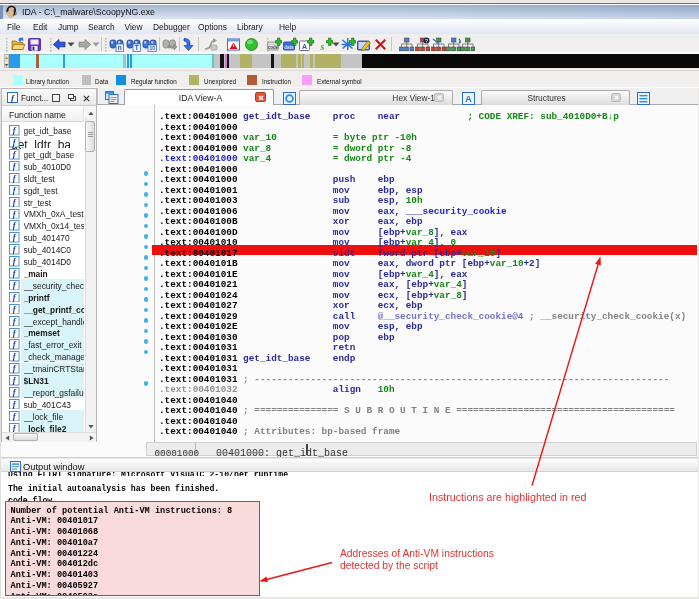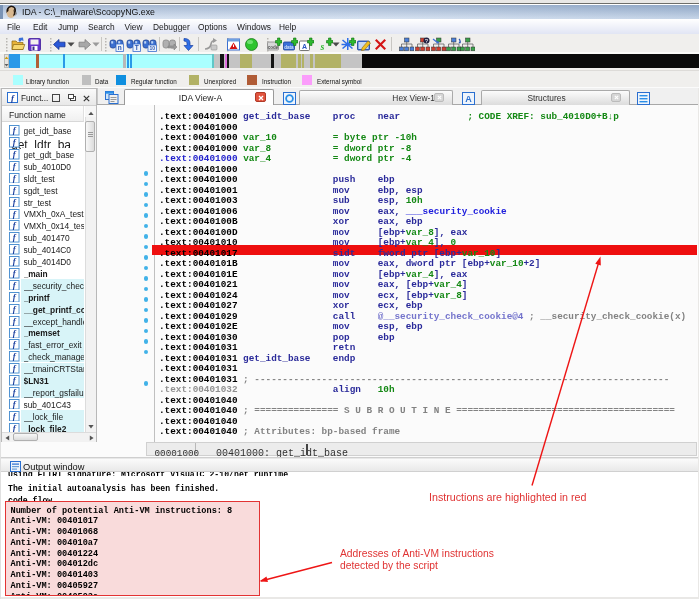--- a/index.html
+++ b/index.html
@@ -19,21 +19,21 @@
 </svg>
 <div class="abs" style="left:22px;top:7.2px;font-size:8.8px;color:#101010">IDA - C:\_malware\ScoopyNG.exe</div>
 <div class="abs" style="left:0;top:19px;width:699px;height:15px;background:linear-gradient(#ffffff,#e1e5f4)"></div>
 <div class="abs" style="left:7px;top:21.5px;font-size:8.4px;color:#1a1a1a">File</div>
 <div class="abs" style="left:33px;top:21.5px;font-size:8.4px;color:#1a1a1a">Edit</div>
 <div class="abs" style="left:58px;top:21.5px;font-size:8.4px;color:#1a1a1a">Jump</div>
 <div class="abs" style="left:88px;top:21.5px;font-size:8.4px;color:#1a1a1a">Search</div>
 <div class="abs" style="left:124.5px;top:21.5px;font-size:8.4px;color:#1a1a1a">View</div>
 <div class="abs" style="left:153px;top:21.5px;font-size:8.4px;color:#1a1a1a">Debugger</div>
 <div class="abs" style="left:198px;top:21.5px;font-size:8.4px;color:#1a1a1a">Options</div>
-<div class="abs" style="left:237px;top:21.5px;font-size:8.4px;color:#1a1a1a">Windows</div>
+<div class="abs" style="left:237px;top:21.5px;font-size:8.4px;color:#1a1a1a">Library</div>
 <div class="abs" style="left:279px;top:21.5px;font-size:8.4px;color:#1a1a1a">Help</div>
 <div class="abs" style="left:0;top:34px;width:699px;height:54px;background:#f0efed"></div>
 <div class="abs" style="left:0;top:51.5px;width:699px;height:1px;background:#dddbd8"></div>
 <div class="abs" style="left:0;top:69.5px;width:699px;height:1px;background:#dddbd8"></div>
 <svg class="abs" style="left:0px;top:37px" width="15" height="15" viewBox="0 0 15 15">
     <rect x="6" y="1" width="1.5" height="1.5" fill="#b8b6b2"></rect>
     <rect x="6" y="4" width="1.5" height="1.5" fill="#b8b6b2"></rect>
     <rect x="6" y="7" width="1.5" height="1.5" fill="#b8b6b2"></rect>
     <rect x="6" y="10" width="1.5" height="1.5" fill="#b8b6b2"></rect>
     <rect x="6" y="13" width="1.5" height="1.5" fill="#b8b6b2"></rect>

